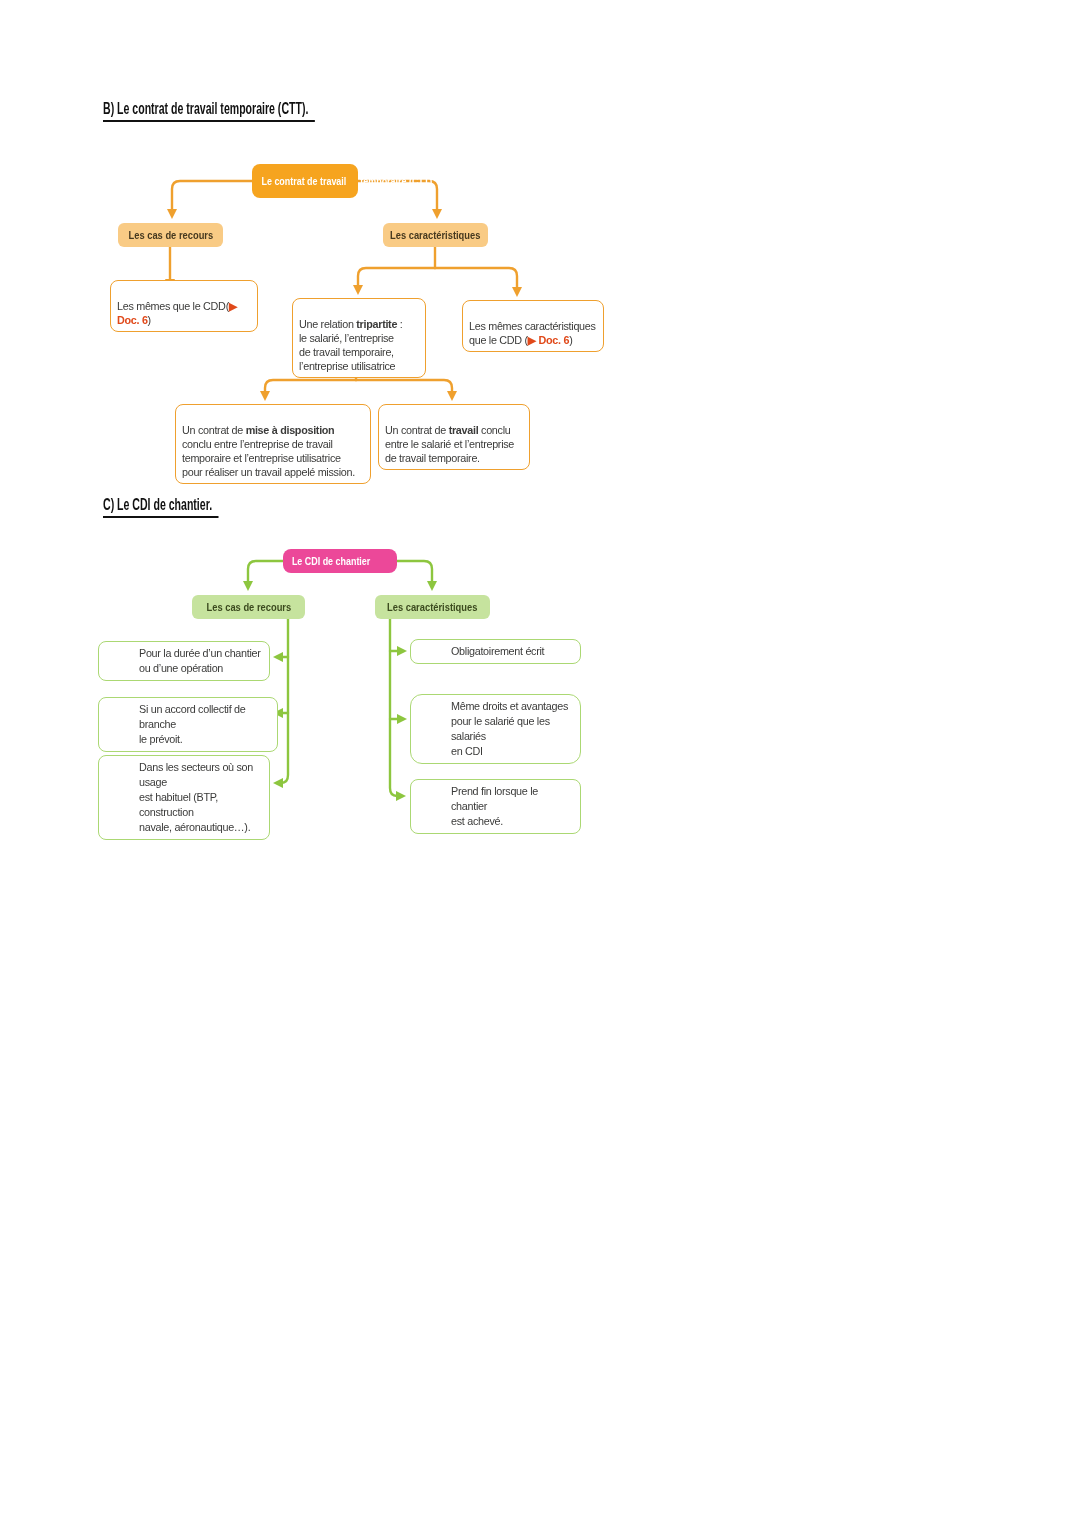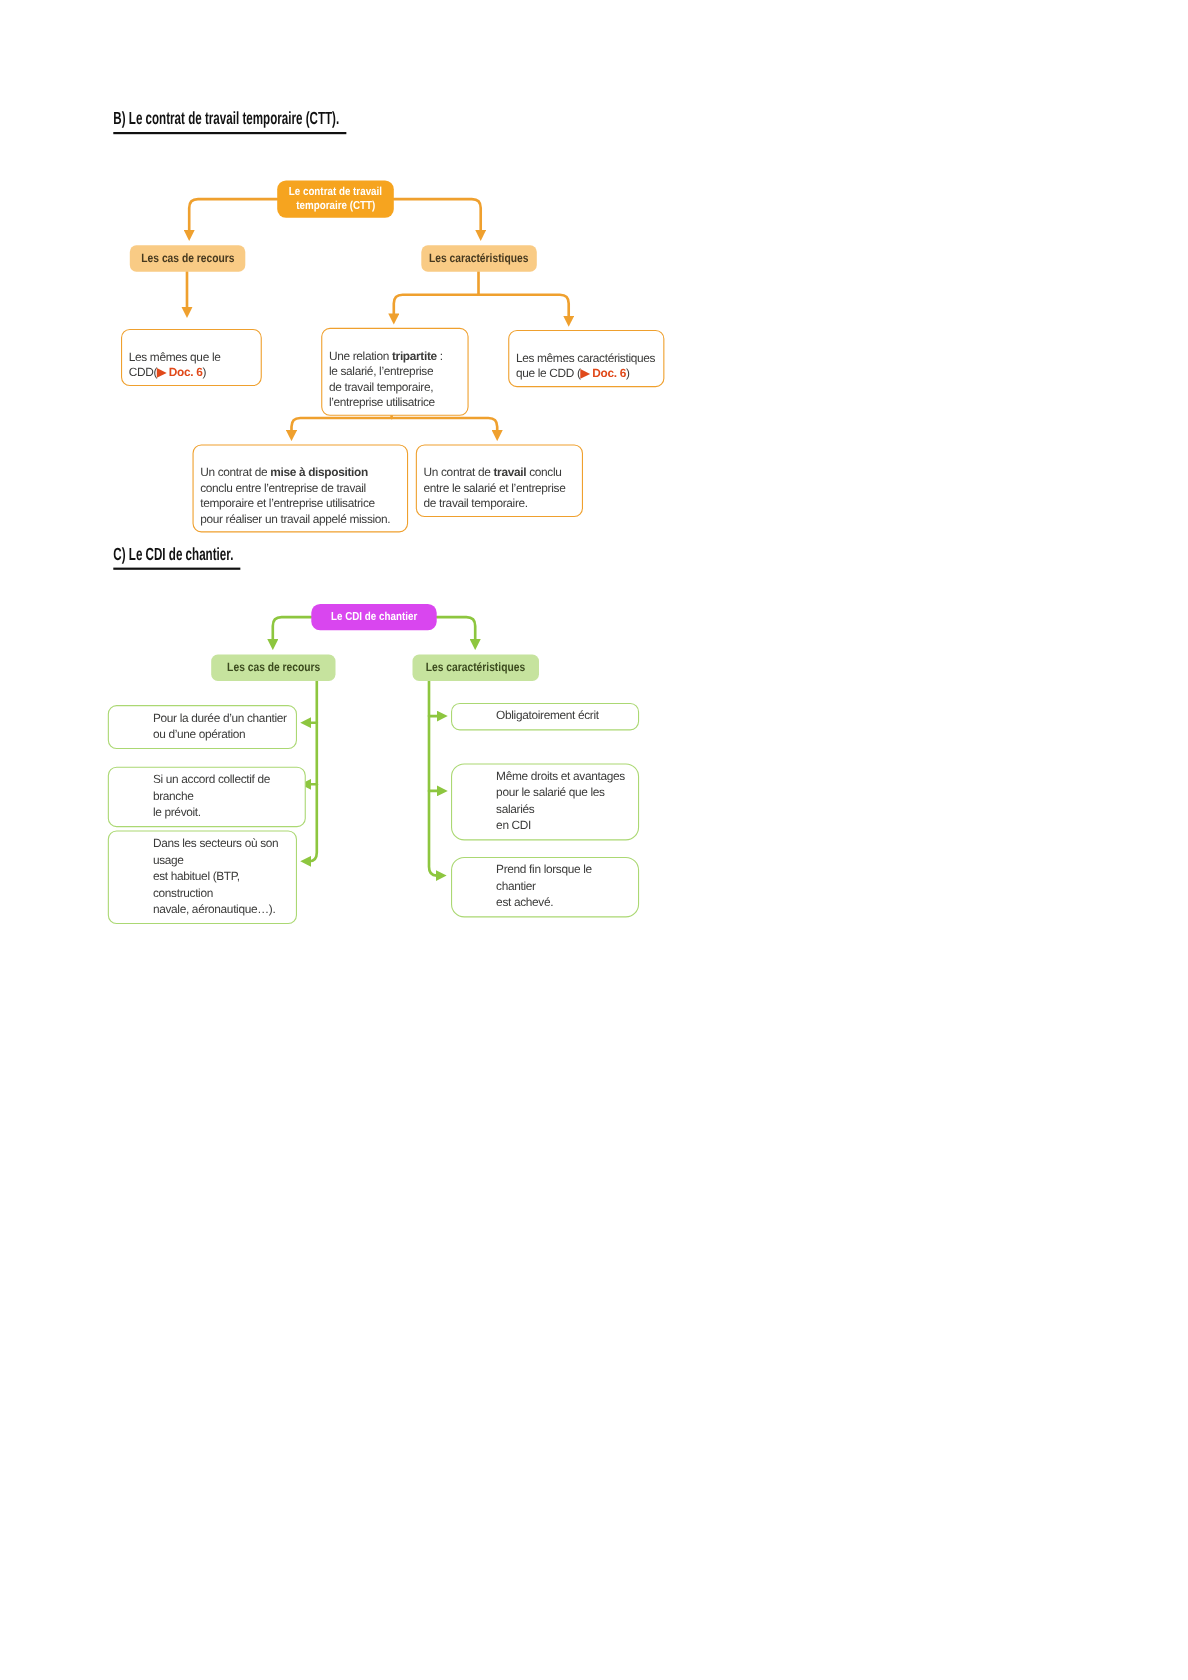--- a/index.html
+++ b/index.html
@@ -3,25 +3,25 @@
 <meta charset="utf-8">
 <style>
   html,body{margin:0;padding:0;background:#ffffff;}
   .page{position:relative;width:1080px;height:1527px;background:#ffffff;overflow:hidden;
         font-family:"Liberation Sans",sans-serif;}
   .heading{position:absolute;}
   .h-scale{display:inline-block;transform:scaleX(0.66);transform-origin:0 50%;
            font-weight:bold;font-size:16px;color:#111111;white-space:nowrap;
            border-bottom:2px solid #111111;padding:0 10px 2px 0;}
   .connectors{position:absolute;left:0;top:0;pointer-events:none;}
-  .rootbox{position:absolute;display:flex;flex-direction:column;align-items:center;justify-content:center;
+  .rootbox{position:absolute;display:flex;flex-direction:row;align-items:center;justify-content:flex-start;
            border-radius:8px;color:#ffffff;font-weight:bold;font-size:10.5px;line-height:13px;
            text-align:center;box-sizing:border-box;padding:2px;}
   .rootbox.orange{background:#F6A41F;}
-  .rootbox.green{background:#d946ef;}
+  .rootbox.green{background:#ec4899;}
   .pill{position:absolute;display:flex;align-items:center;justify-content:center;
         border-radius:6px;font-weight:bold;font-size:11px;box-sizing:border-box;text-align:right;}
   .pill.orange{background:#F9CB85;color:#46391F;}
   .pill.green{background:#C6E39E;color:#3B4A1E;}
   .fitx{display:inline-block;transform:scaleX(0.85);transform-origin:center;white-space:nowrap;}
   .wbox{position:absolute;background:#ffffff;border:1.6px solid #EFA02E;border-radius:8px;
         box-sizing:border-box;padding:4px 6px;font-size:10.8px;line-height:14px;
         letter-spacing:-0.3px;color:#3B3B3A;white-space:pre-line;}
   .wbox.green{border-color:#ABD873;line-height:15px;padding-left:40px;}
   .b{font-weight:bold;}
@@ -78,21 +78,21 @@
   </div>
 
   <div class="pill orange" style="left:118px;top:223px;width:105px;height:24px;">
     <span class="fitx">Les cas de recours</span>
   </div>
 
   <div class="pill orange" style="left:383px;top:223px;width:105px;height:24px;">
     <span class="fitx">Les caractéristiques</span>
   </div>
 
-  <div class="wbox" style="left:110px;top:299px;width:128px;">
+  <div class="wbox" style="left:110px;top:280px;width:148px;">
     <span>Les mêmes que le CDD</span><span>(</span><span class="docref">▶ Doc. 6</span><span>)</span>
   </div>
 
   <div class="wbox" style="left:292px;top:298px;width:134px;">
     <span>Une relation </span><span class="b">tripartite</span><span> :
 le salarié, l’entreprise
 de travail temporaire,
 l’entreprise utilisatrice</span>
   </div>
 
@@ -135,16 +135,16 @@
   <div class="wbox green" style="left:98px;top:755px;width:172px;">Dans les secteurs où son usage
 est habituel (BTP, construction
 navale, aéronautique…).</div>
 
   <div class="wbox green" style="left:410px;top:639px;width:171px;">Obligatoirement écrit</div>
 
   <div class="wbox green" style="left:410px;top:694px;width:171px;border-radius:12px;">Même droits et avantages
 pour le salarié que les salariés
 en CDI</div>
 
-  <div class="wbox green" style="left:410px;top:779px;width:171px;border-radius:12px;">Prend fin lorsque le chantier
+  <div class="wbox green" style="left:410px;top:779px;width:171px;">Prend fin lorsque le chantier
 est achevé.</div>
 
 </div>
 
 </body></html>

